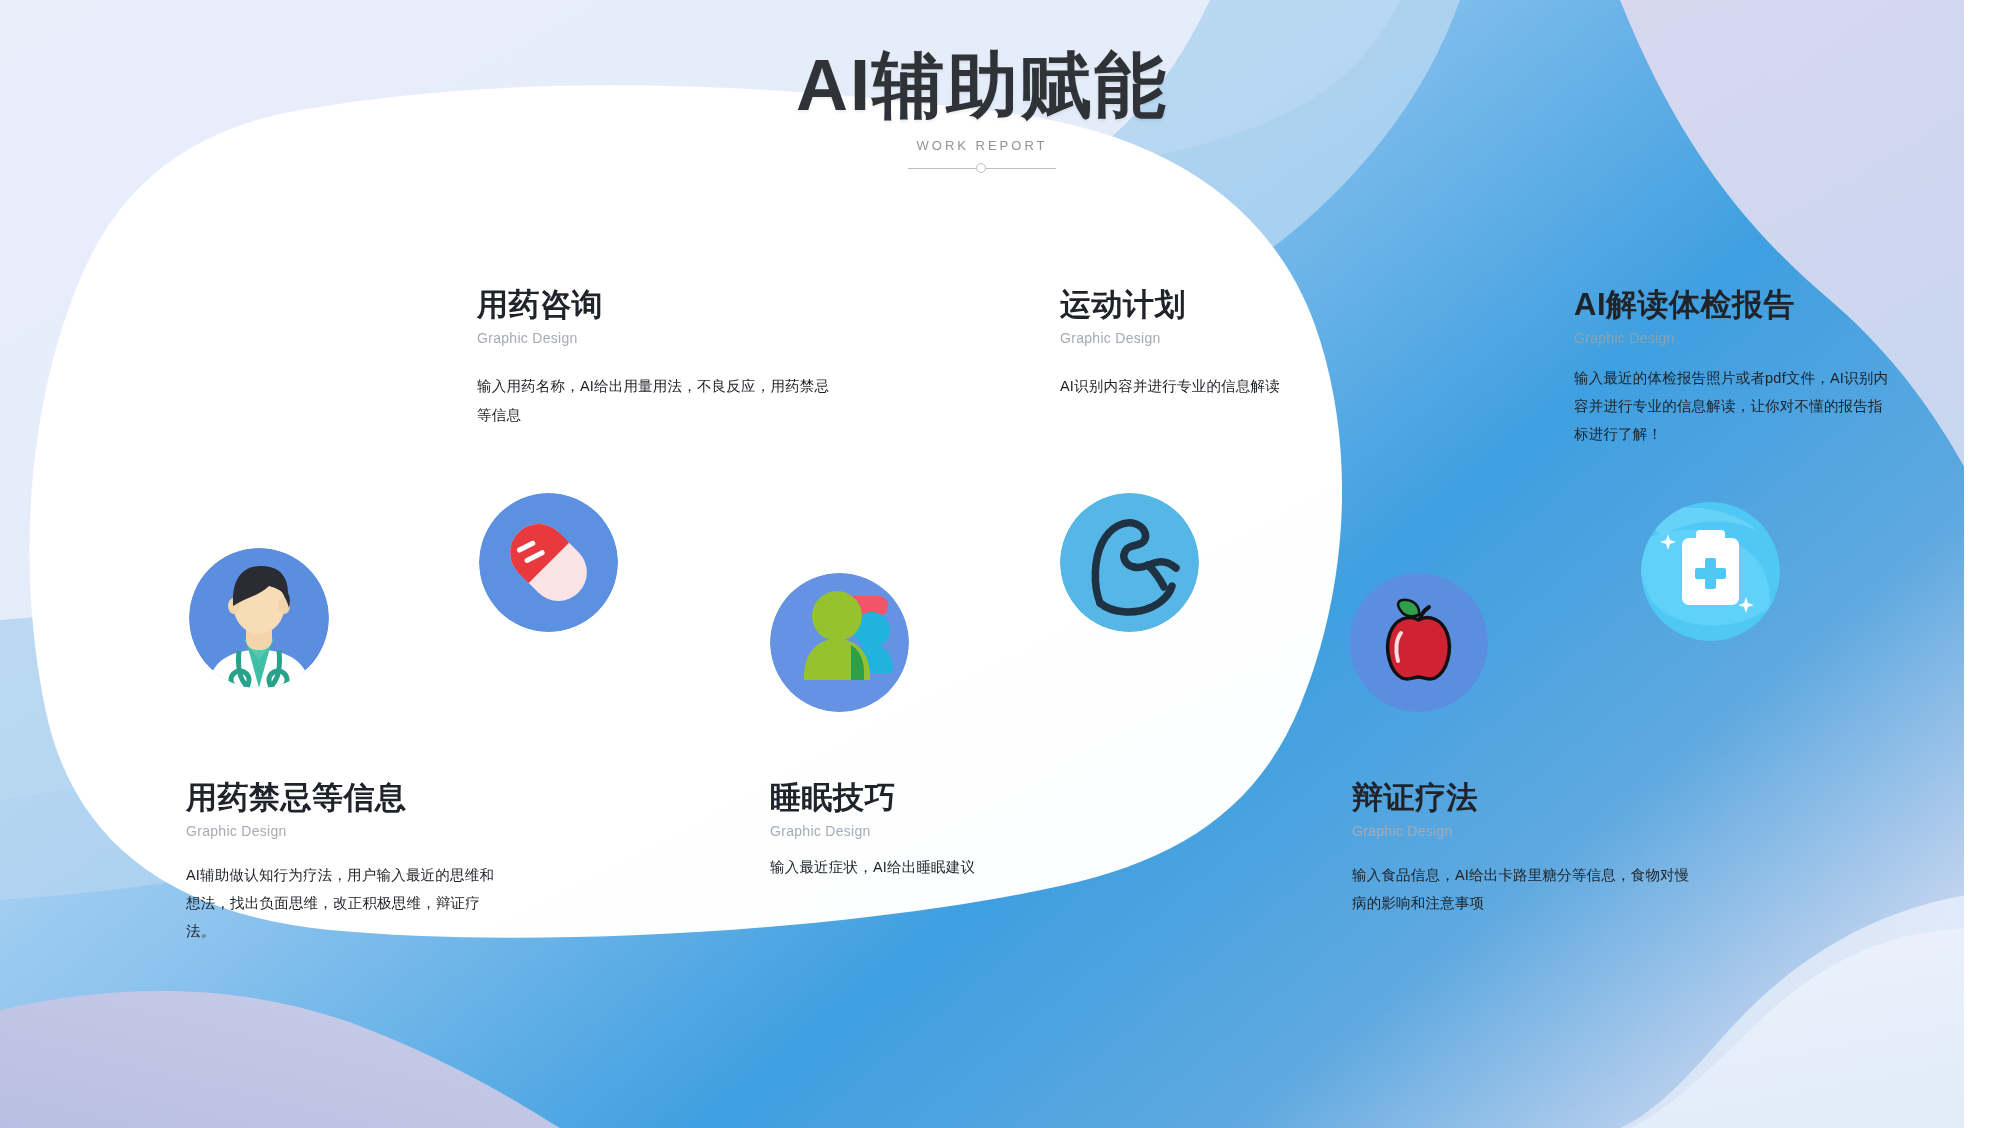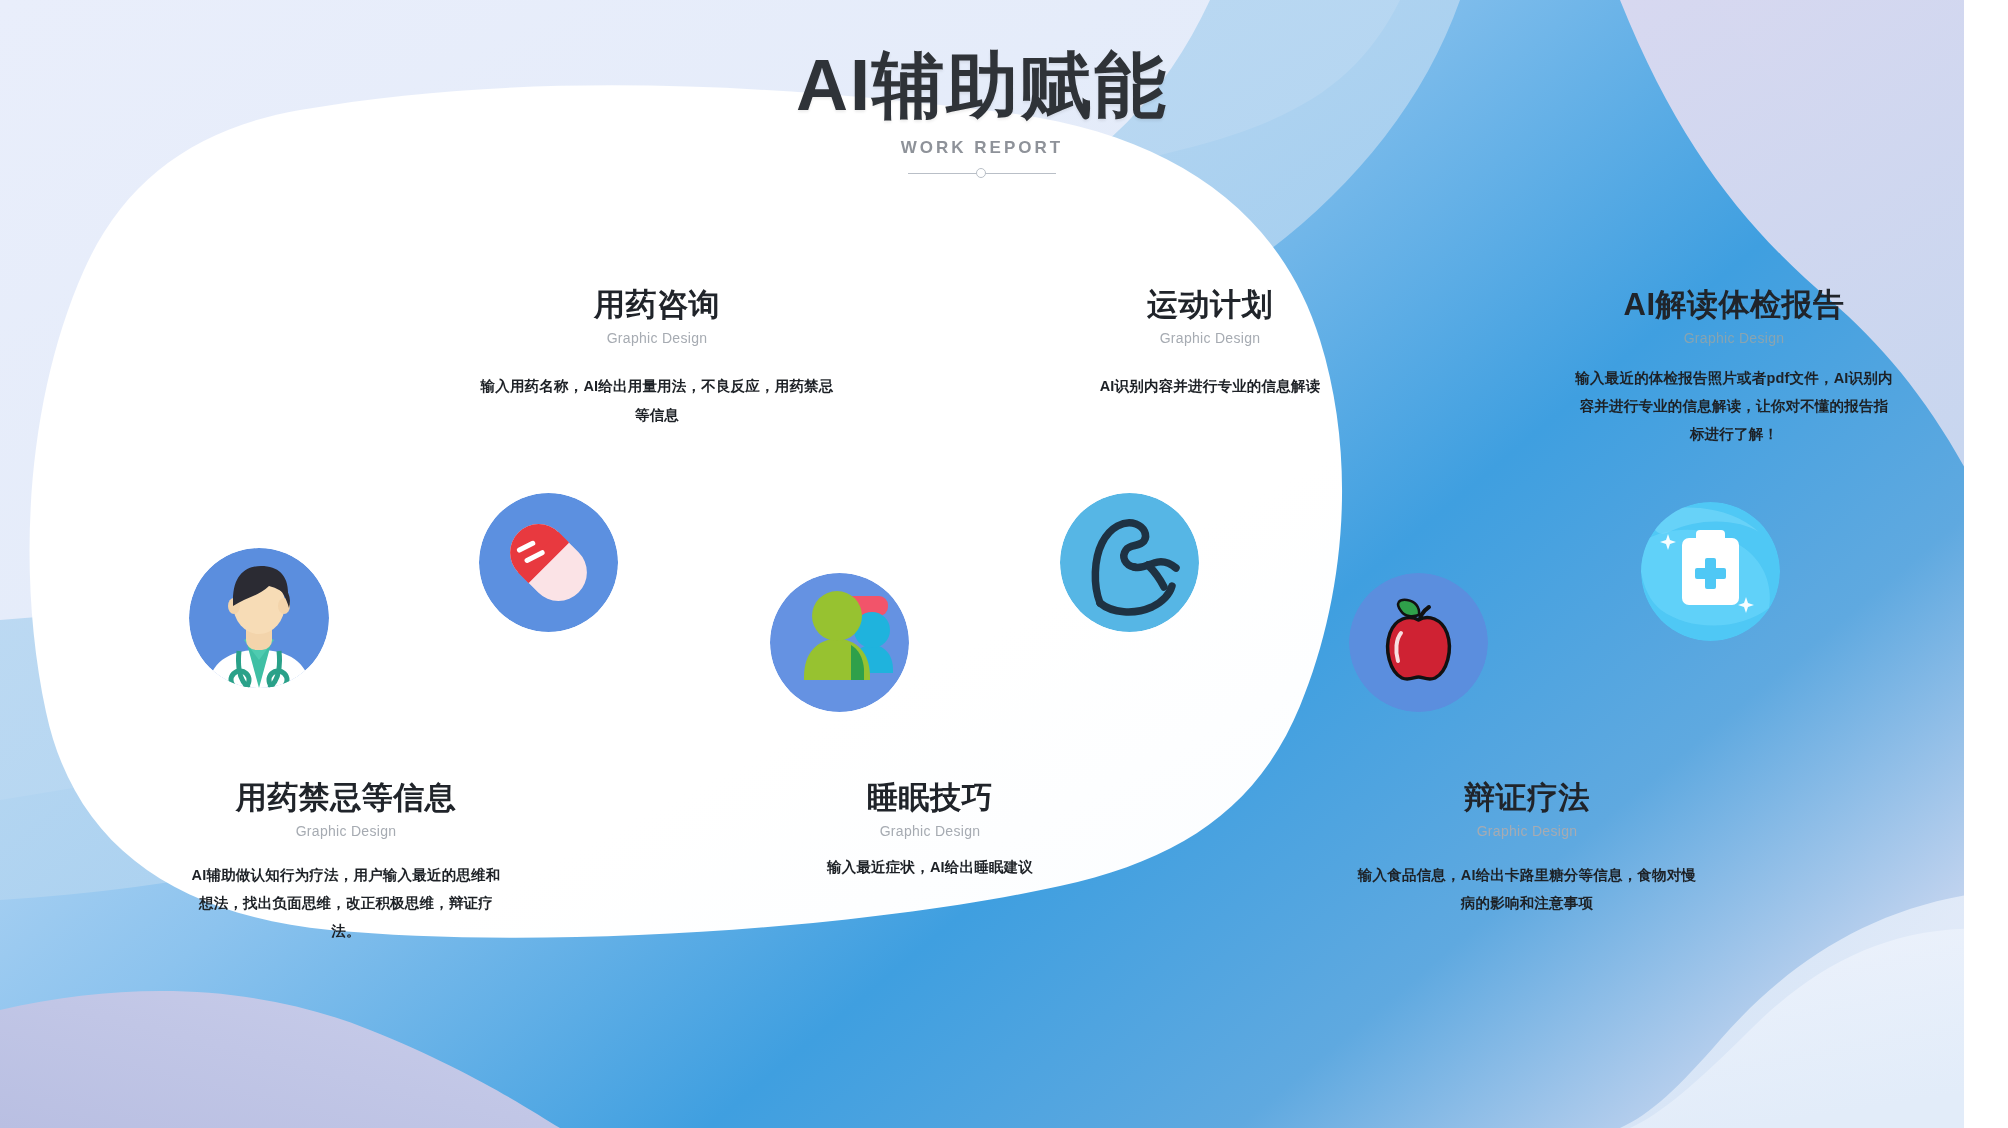--- a/index.html
+++ b/index.html
@@ -15,38 +15,38 @@
 
   #bg-svg{position:absolute;inset:0;width:2008px;height:1128px;}
 
   
   .title-wrap{position:absolute;left:0;right:0;top:48px;text-align:center;z-index:30;}
   .main-title{
     font-size:72px;font-weight:bold;color:#2f3338;letter-spacing:2px;
     line-height:1.05;margin:0;text-shadow:0 2px 3px rgba(0,0,0,.08);
   }
   .sub-title{
-    margin-top:14px;font-size:17px;letter-spacing:3px;color:#8e9299;font-weight:700;
+    margin-top:14px;font-size:13px;letter-spacing:3px;color:#8e9299;font-weight:400;
   }
   .divider{
     margin:10px auto 0;width:148px;height:12px;position:relative;
   }
   .divider .line{
     position:absolute;top:5px;left:0;width:148px;height:1.6px;background:#b9bfc7;
   }
   .divider .dot{
     position:absolute;top:0;left:68px;width:10px;height:10px;border-radius:50%;
     background:#ffffff;border:1.6px solid #b9bfc7;box-sizing:border-box;
   }
 
   
-  .feat{position:absolute;z-index:25;text-align:center;}
+  .feat{position:absolute;z-index:25;}
   .feat .f-title{font-size:31px;font-weight:bold;color:#20242a;letter-spacing:.5px;line-height:1.18;margin:0;white-space:nowrap;}
   .feat .f-sub{font-size:14px;color:#a6abb2;margin-top:6px;letter-spacing:.3px;font-weight:400;}
-  .feat .f-desc{font-size:14.5px;color:#1d2126;line-height:2.0;margin-top:26px;font-weight:bold;letter-spacing:.2px;}
+  .feat .f-desc{font-size:14.5px;color:#1d2126;line-height:2.0;margin-top:26px;font-weight:normal;letter-spacing:.2px;}
   .feat.faded .f-sub{color:rgba(219,168,120,.45);}
 
   
   .icon-circle{position:absolute;border-radius:50%;z-index:20;overflow:hidden;}
   .icon-circle svg{display:block;width:100%;height:100%;}
 </style>
 </head>
 <body>
 
 <div id="slide">

